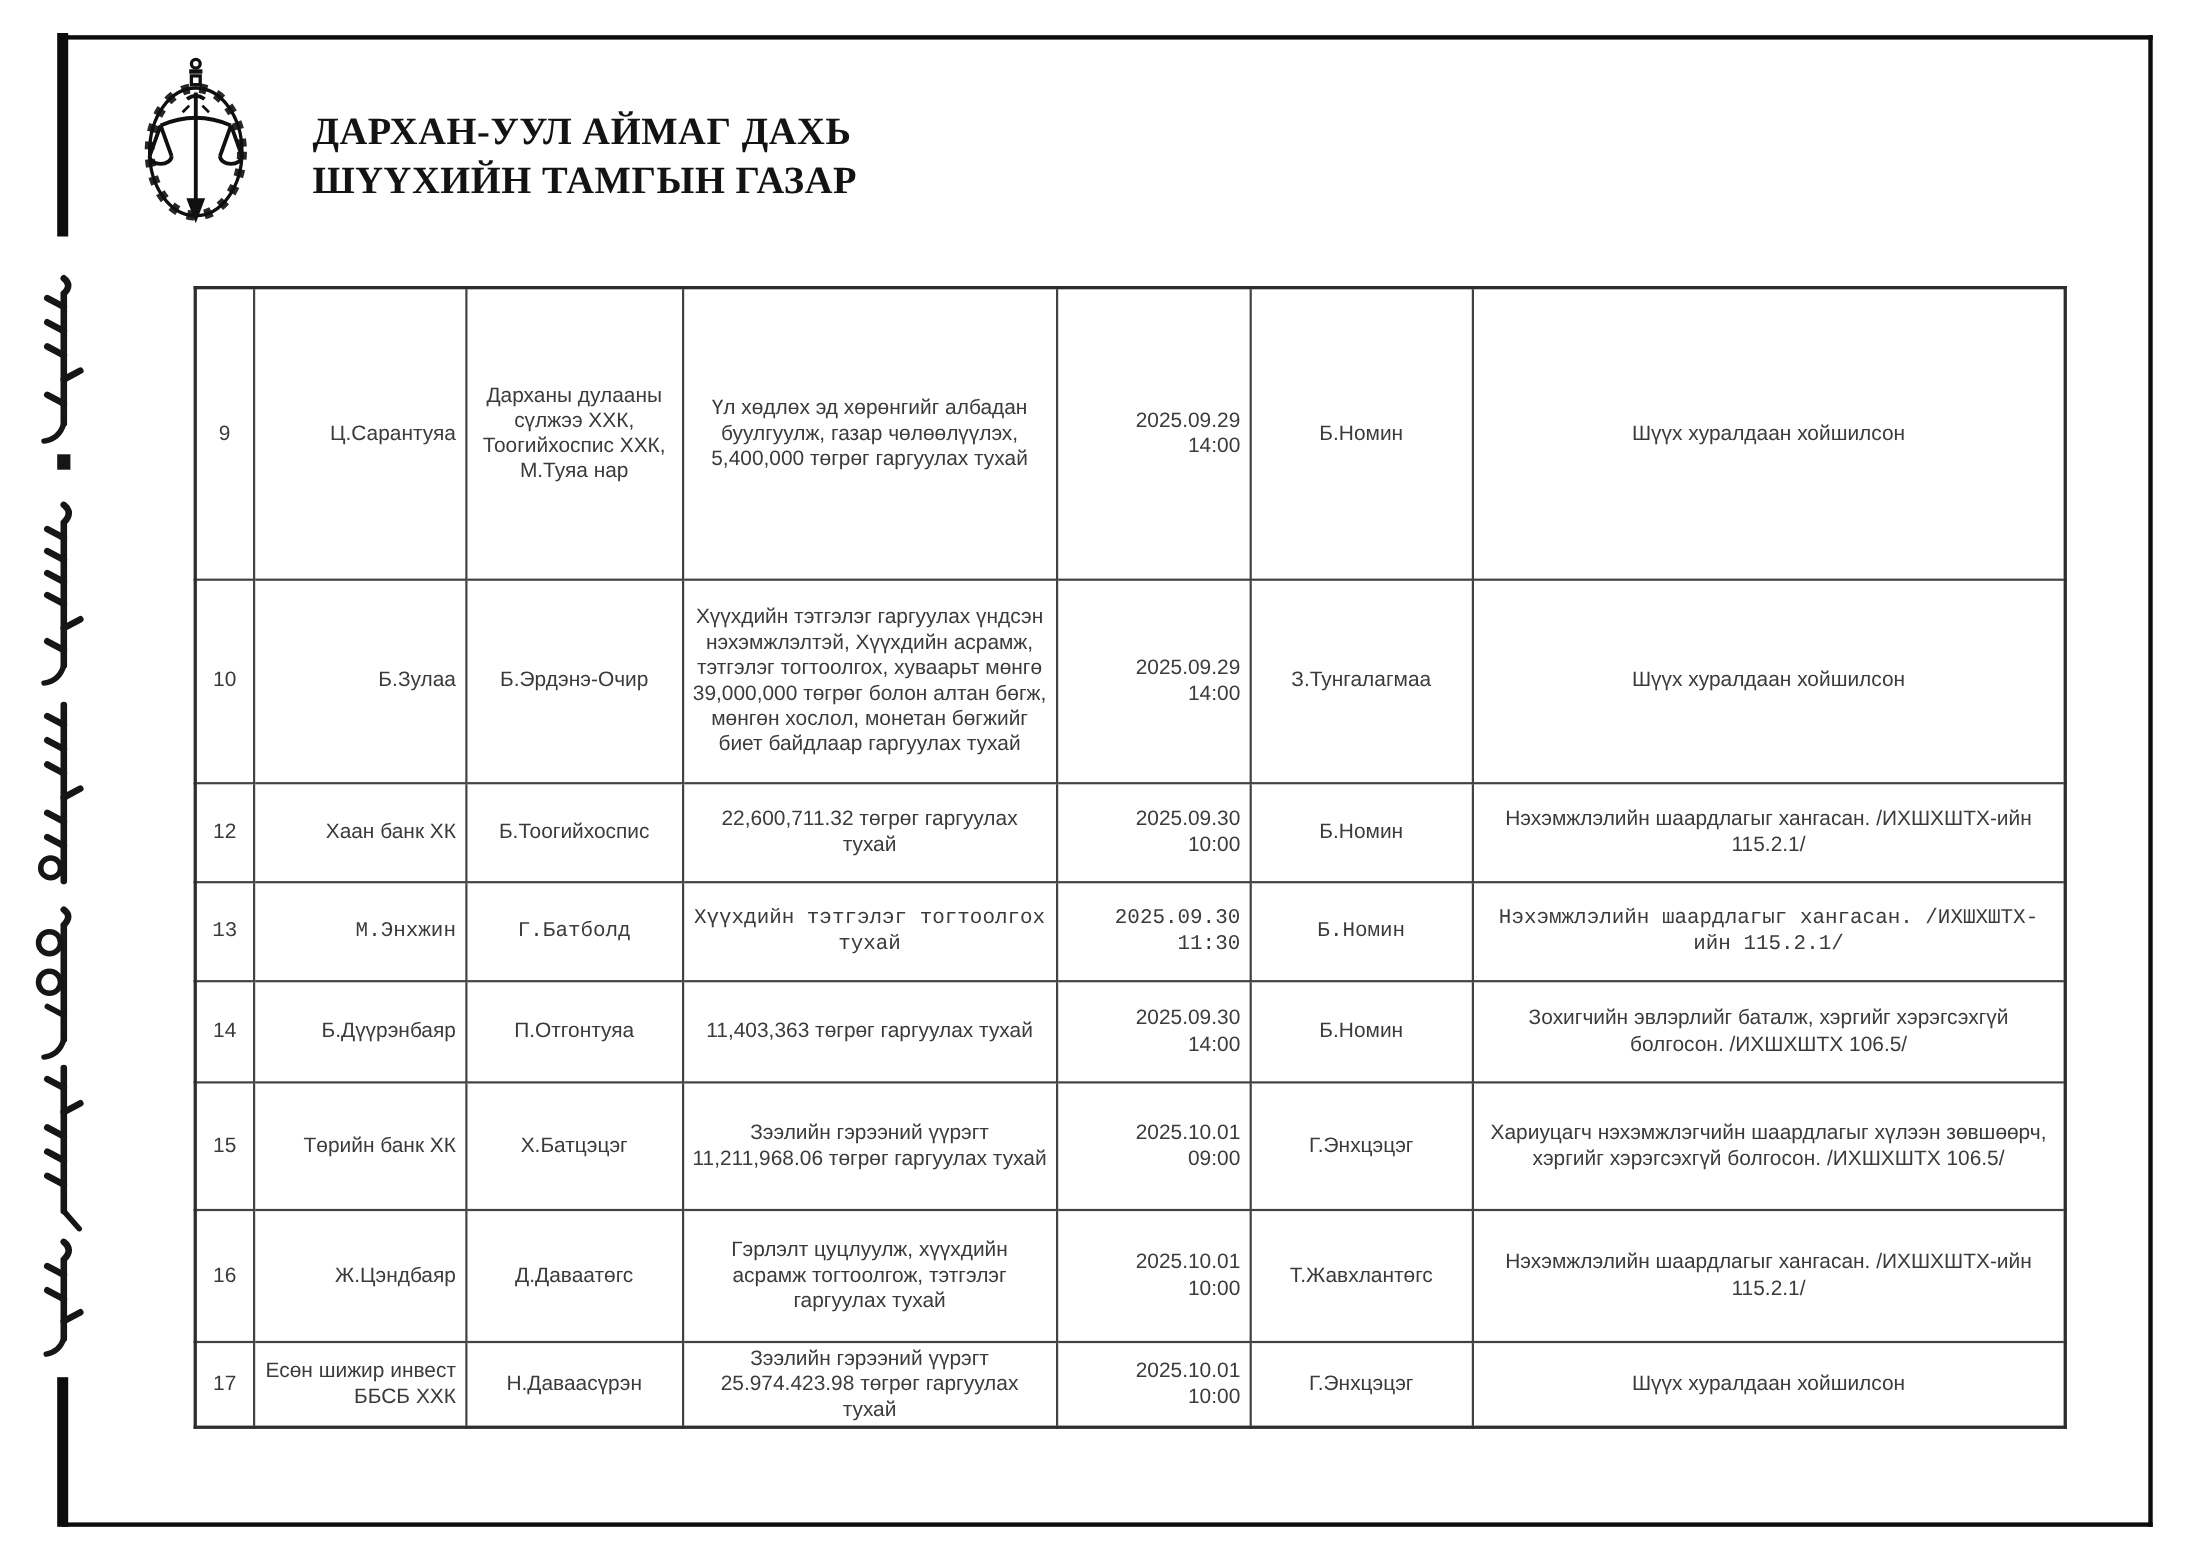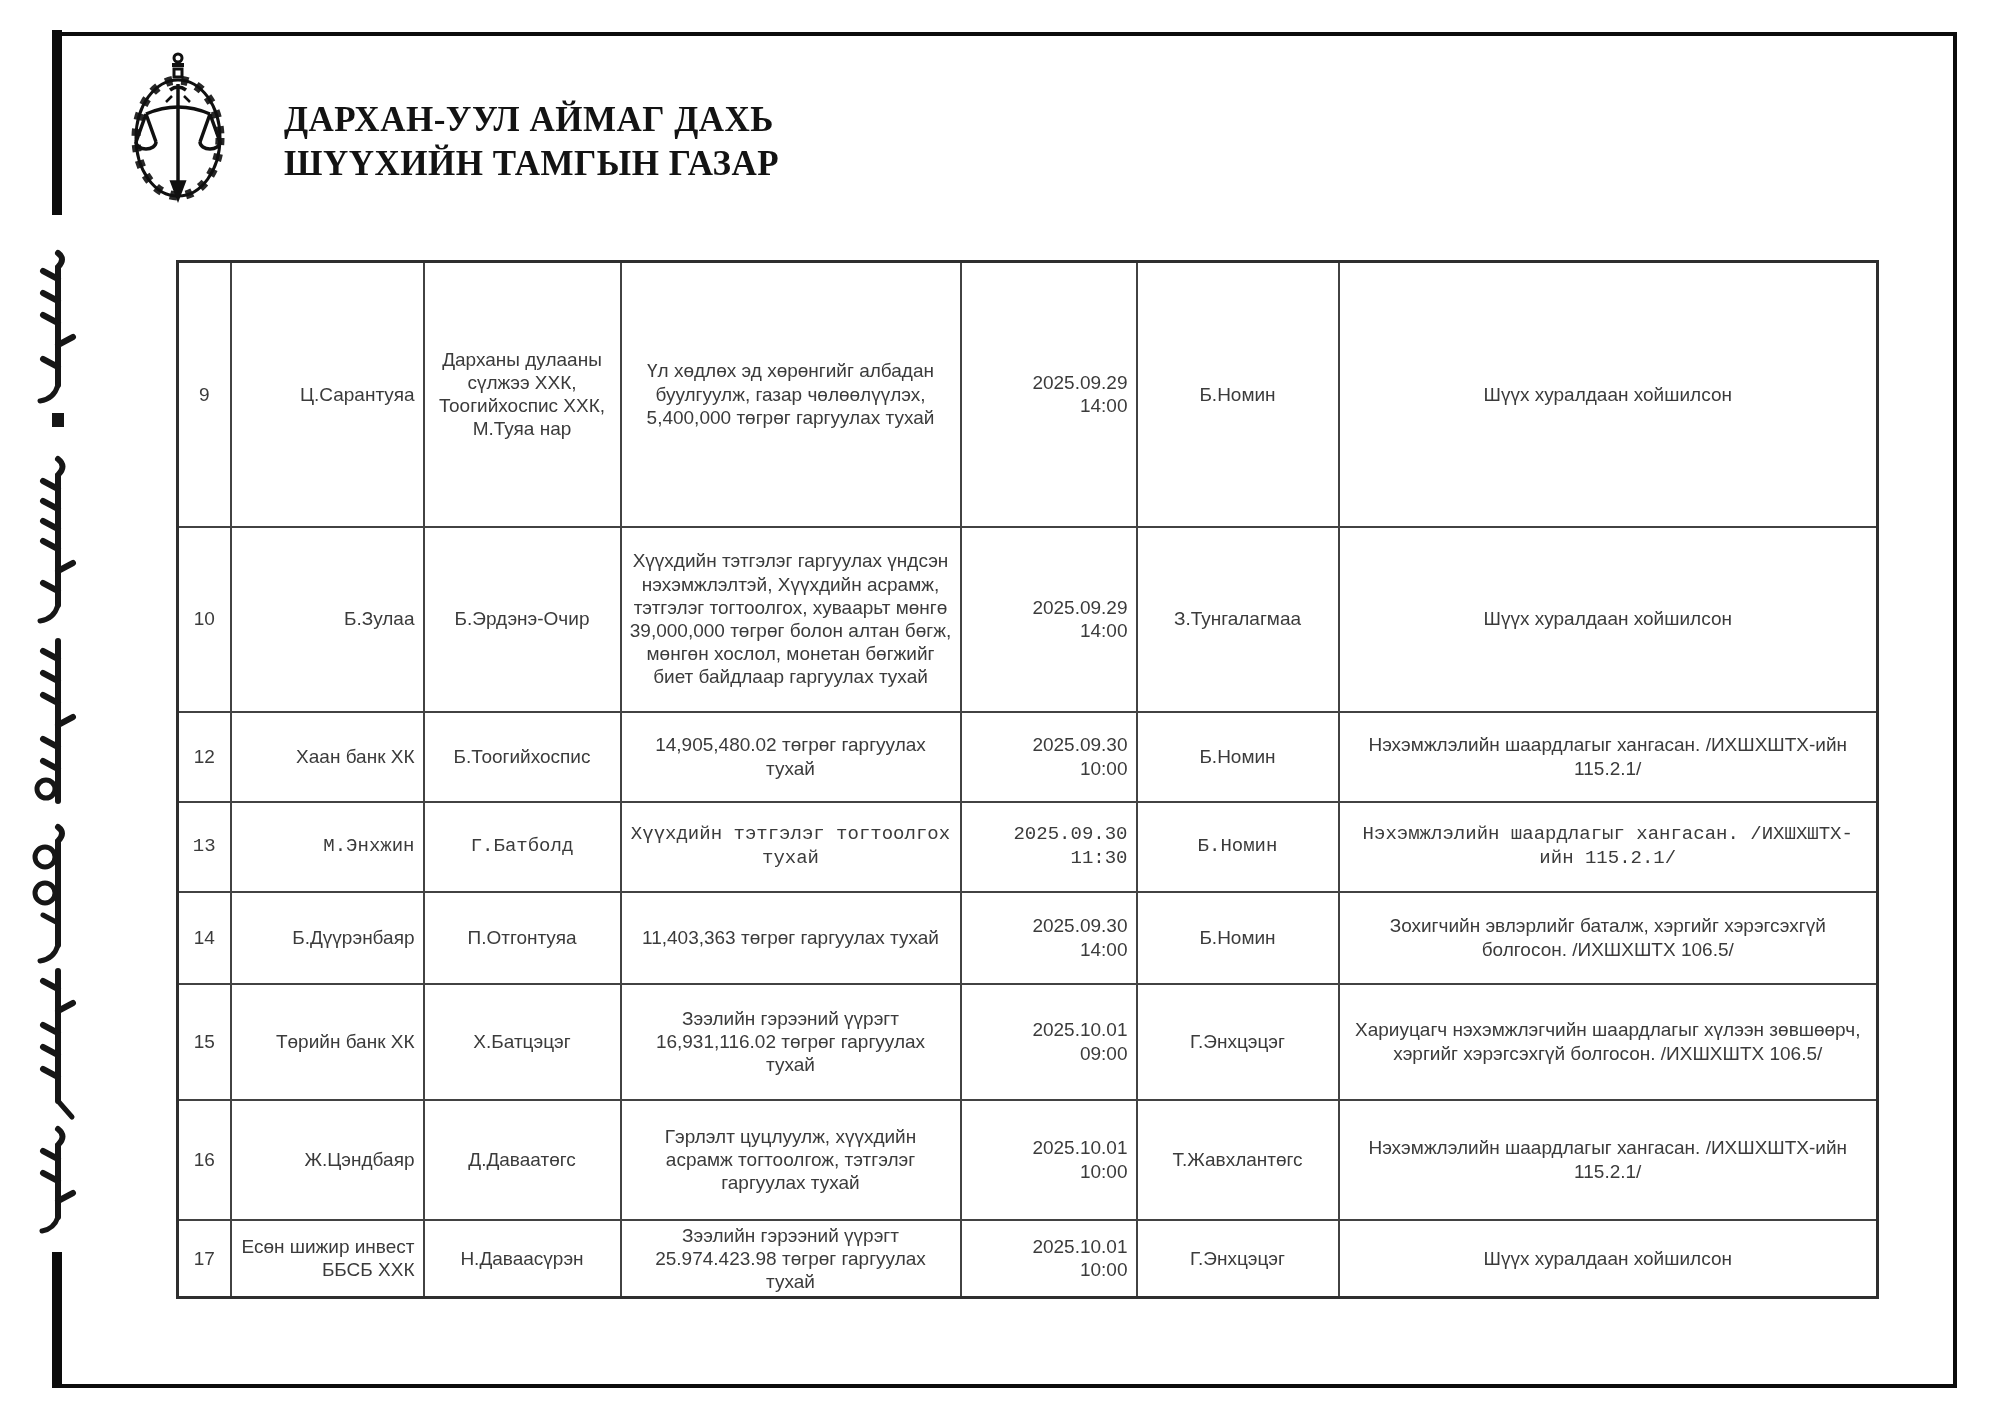--- a/index.html
+++ b/index.html
@@ -161,21 +161,21 @@
             <div>2025.09.29</div>
             <div>14:00</div>
           </td>
           <td>З.Тунгалагмаа</td>
           <td>Шүүх хуралдаан хойшилсон</td>
         </tr>
         <tr>
           <td>12</td>
           <td>Хаан банк ХК</td>
           <td>Б.Тоогийхоспис</td>
-          <td>14,905,480.02 төгрөг гаргуулах тухай</td>
+          <td>22,600,711.32 төгрөг гаргуулах тухай</td>
           <td>
             <div>2025.09.30</div>
             <div>10:00</div>
           </td>
           <td>Б.Номин</td>
           <td>Нэхэмжлэлийн шаардлагыг хангасан. /ИХШХШТХ-ийн 115.2.1/</td>
         </tr>
         <tr>
           <td>13</td>
           <td>М.Энхжин</td>
@@ -197,21 +197,21 @@
             <div>2025.09.30</div>
             <div>14:00</div>
           </td>
           <td>Б.Номин</td>
           <td>Зохигчийн эвлэрлийг баталж, хэргийг хэрэгсэхгүй болгосон. /ИХШХШТХ 106.5/</td>
         </tr>
         <tr>
           <td>15</td>
           <td>Төрийн банк ХК</td>
           <td>Х.Батцэцэг</td>
-          <td>Зээлийн гэрээний үүрэгт 16,931,116.02 төгрөг гаргуулах тухай</td>
+          <td>Зээлийн гэрээний үүрэгт 11,211,968.06 төгрөг гаргуулах тухай</td>
           <td>
             <div>2025.10.01</div>
             <div>09:00</div>
           </td>
           <td>Г.Энхцэцэг</td>
           <td>Хариуцагч нэхэмжлэгчийн шаардлагыг хүлээн зөвшөөрч, хэргийг хэрэгсэхгүй болгосон. /ИХШХШТХ 106.5/</td>
         </tr>
         <tr>
           <td>16</td>
           <td>Ж.Цэндбаяр</td>

